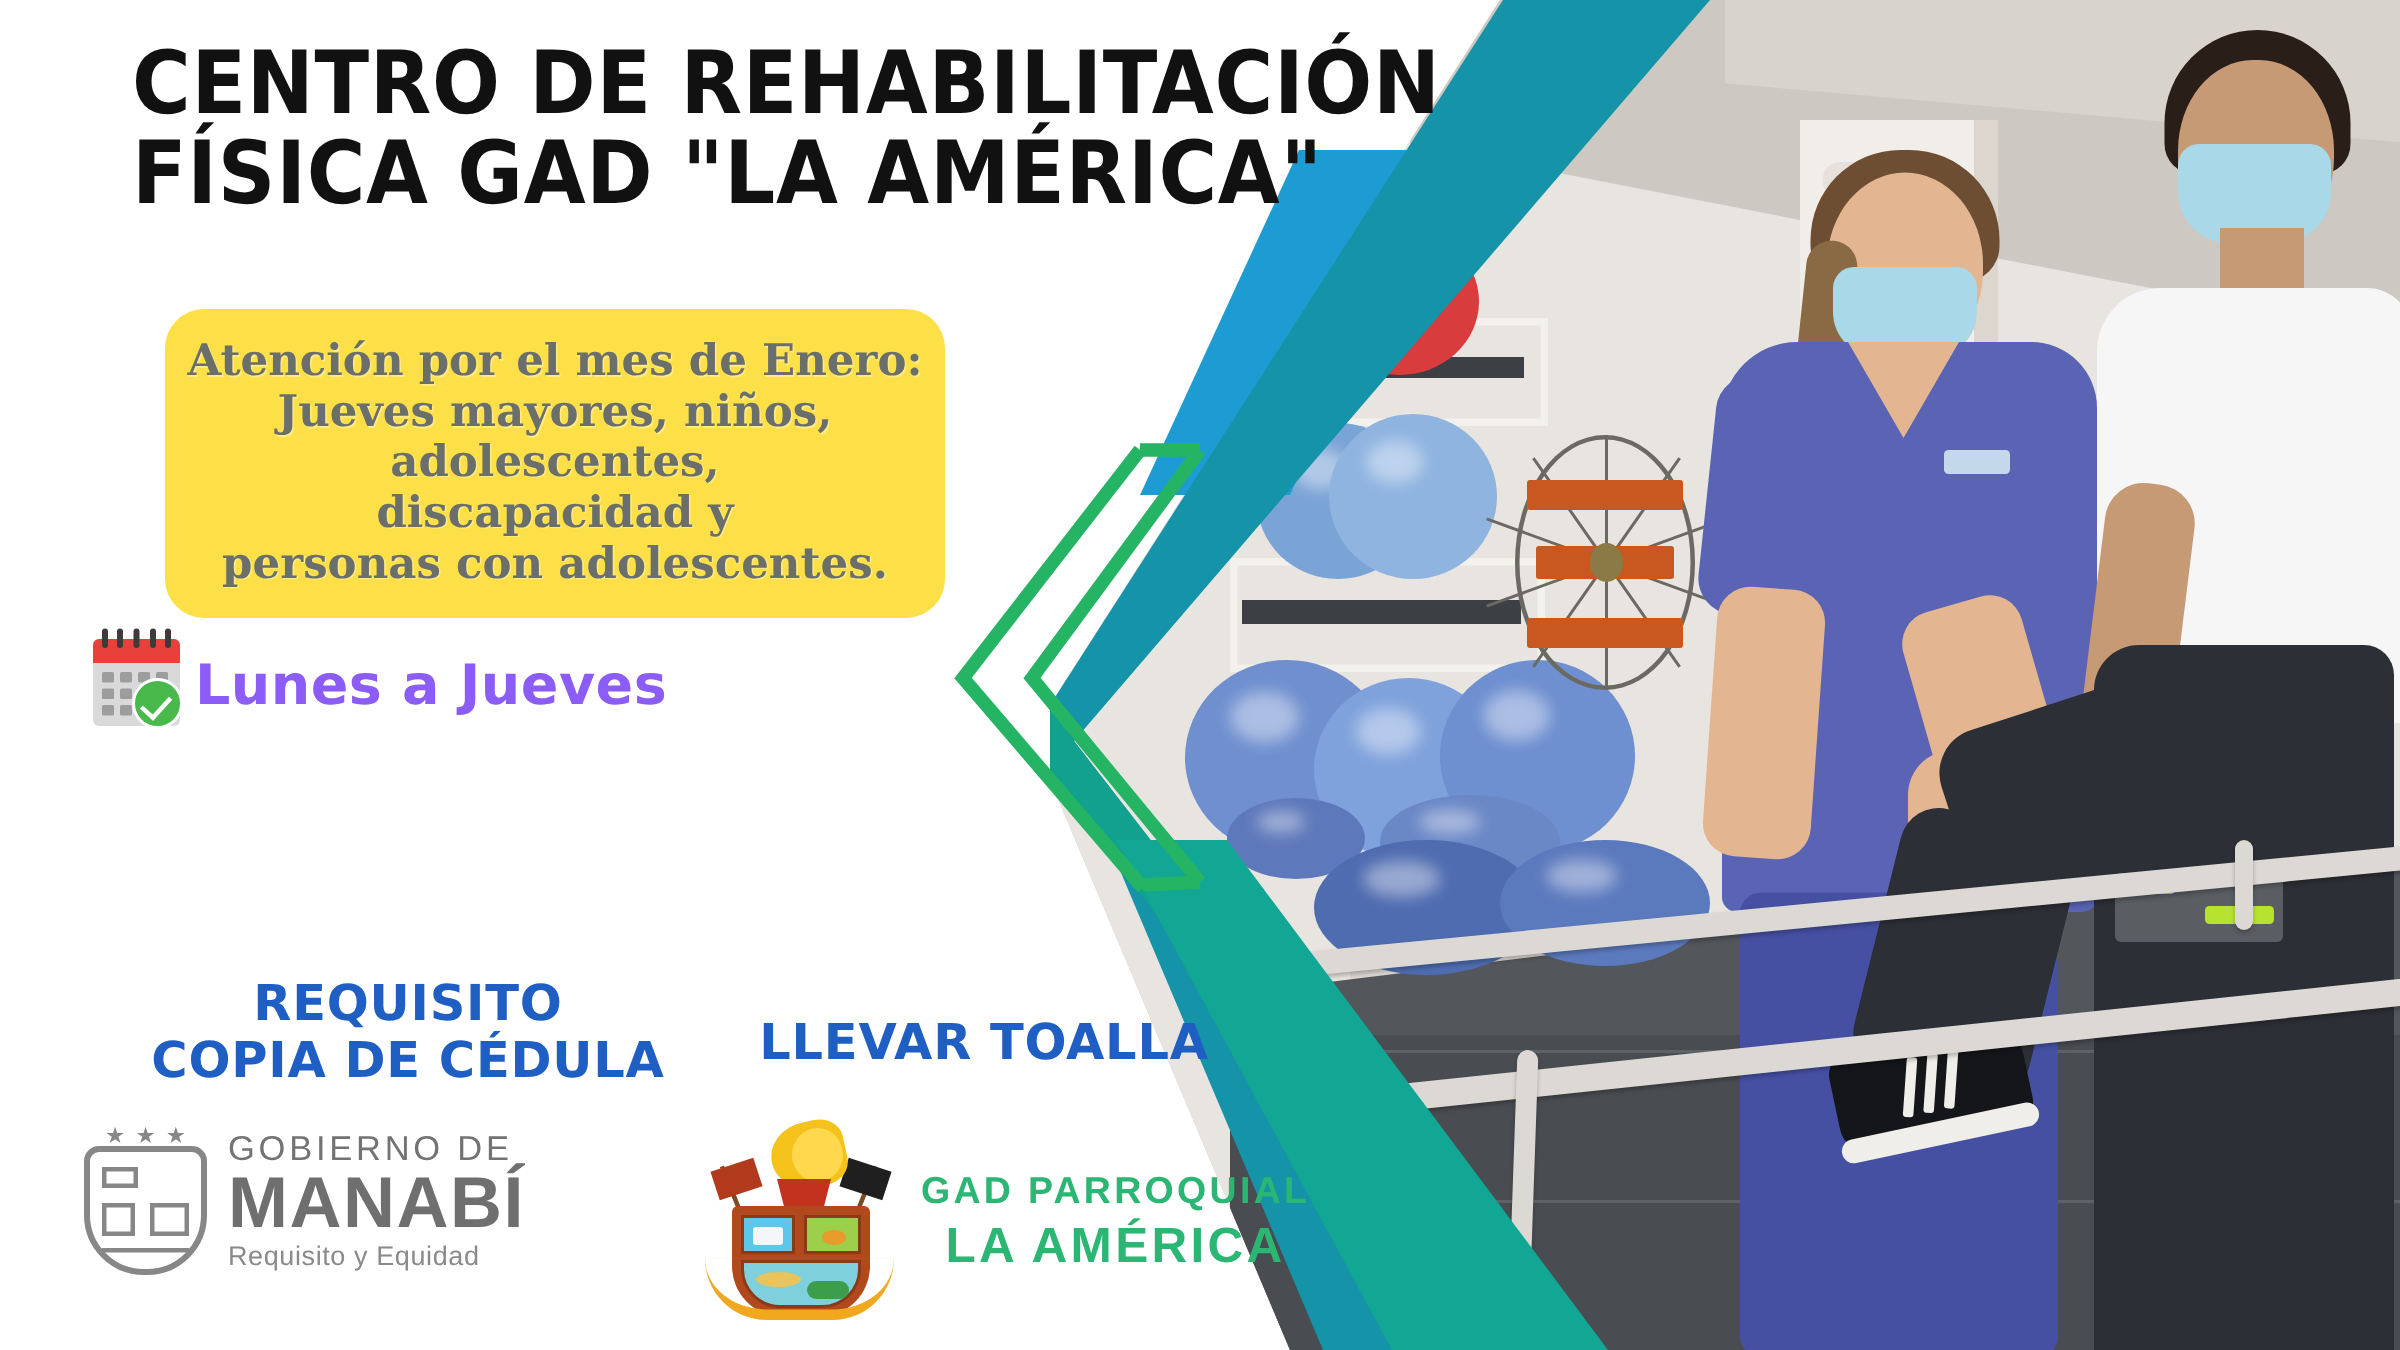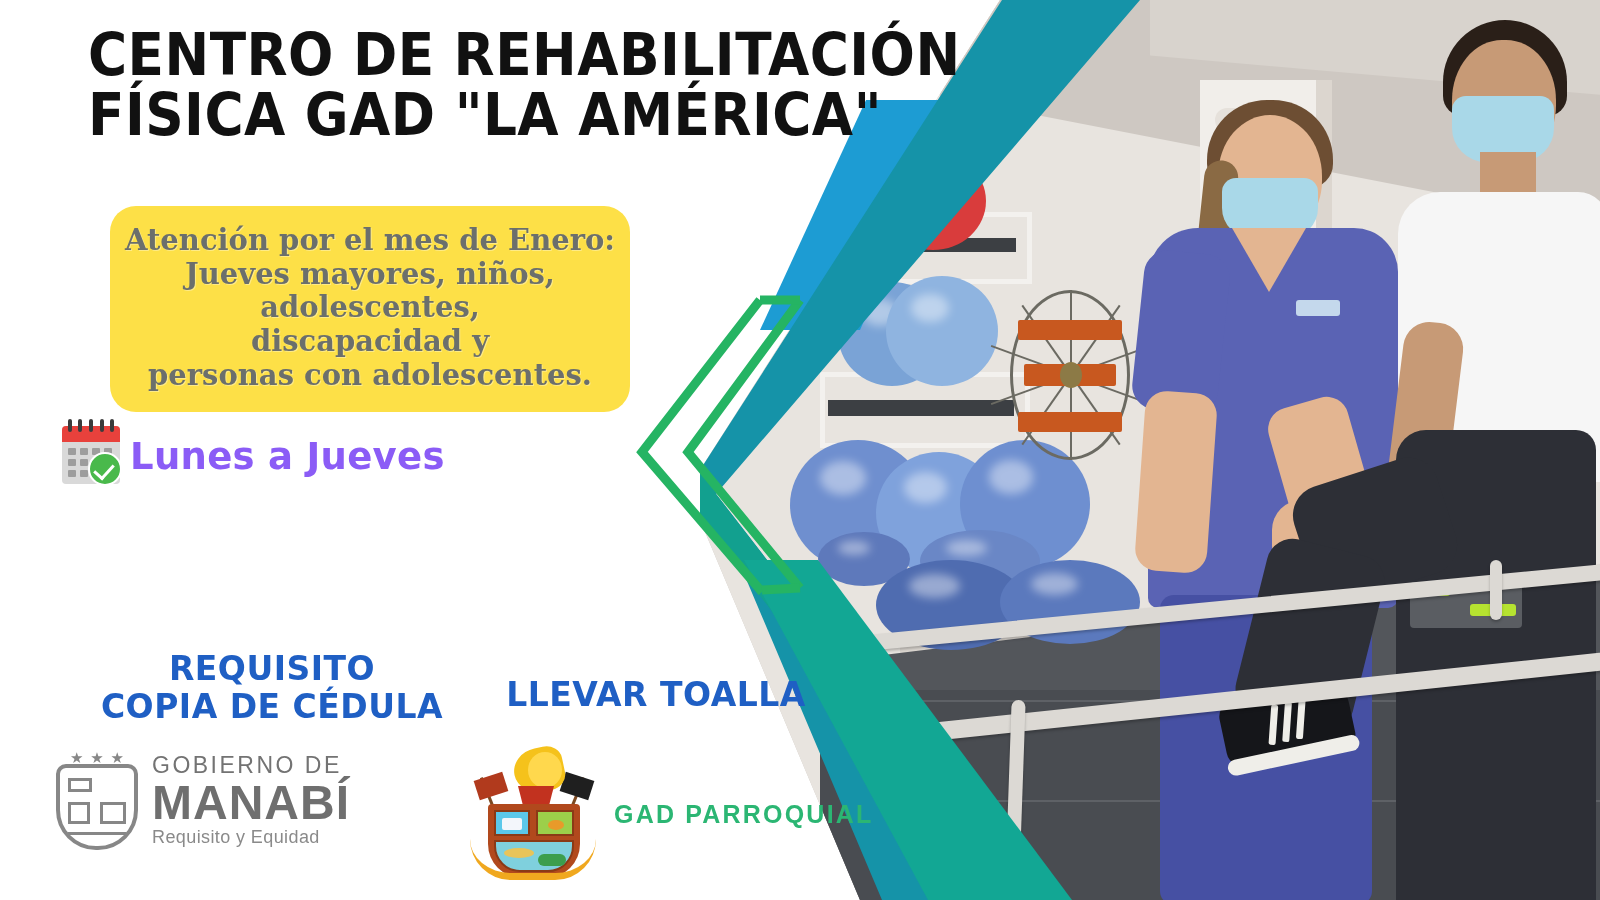--- a/index.html
+++ b/index.html
@@ -353,16 +353,17 @@
         <div class="q" style="left:48px;top:6px;width:38px;height:26px;background:#9ccf4a;border:2px solid #8a3a16;box-sizing:border-box;"></div>
         <div class="q" style="left:60px;top:16px;width:16px;height:10px;background:#e89a2a;border-radius:50%;"></div>
         <div class="q" style="left:6px;top:36px;width:80px;height:32px;background:#7fd0dd;border:2px solid #8a3a16;box-sizing:border-box;border-radius:0 0 26px 26px;"></div>
         <div class="q" style="left:16px;top:44px;width:30px;height:10px;background:#e8c45a;border-radius:50%;"></div>
         <div class="q" style="left:50px;top:50px;width:28px;height:12px;background:#3c9e4d;border-radius:8px;"></div>
       </div>
       <div class="laurel"></div>
     </div>
     <div class="gtext">
       <div class="g1">GAD PARROQUIAL</div>
+      <div class="g2">LA AMÉRICA</div>
     </div>
   </div>
 
 </div>
 
 </body></html>

